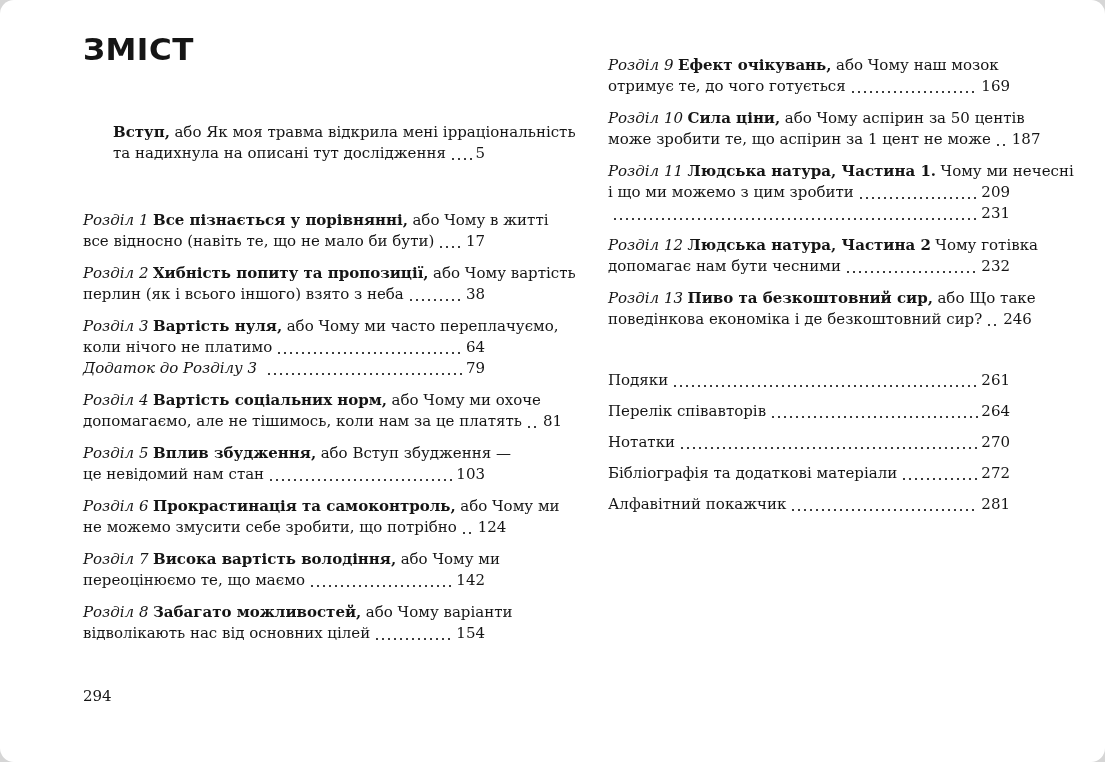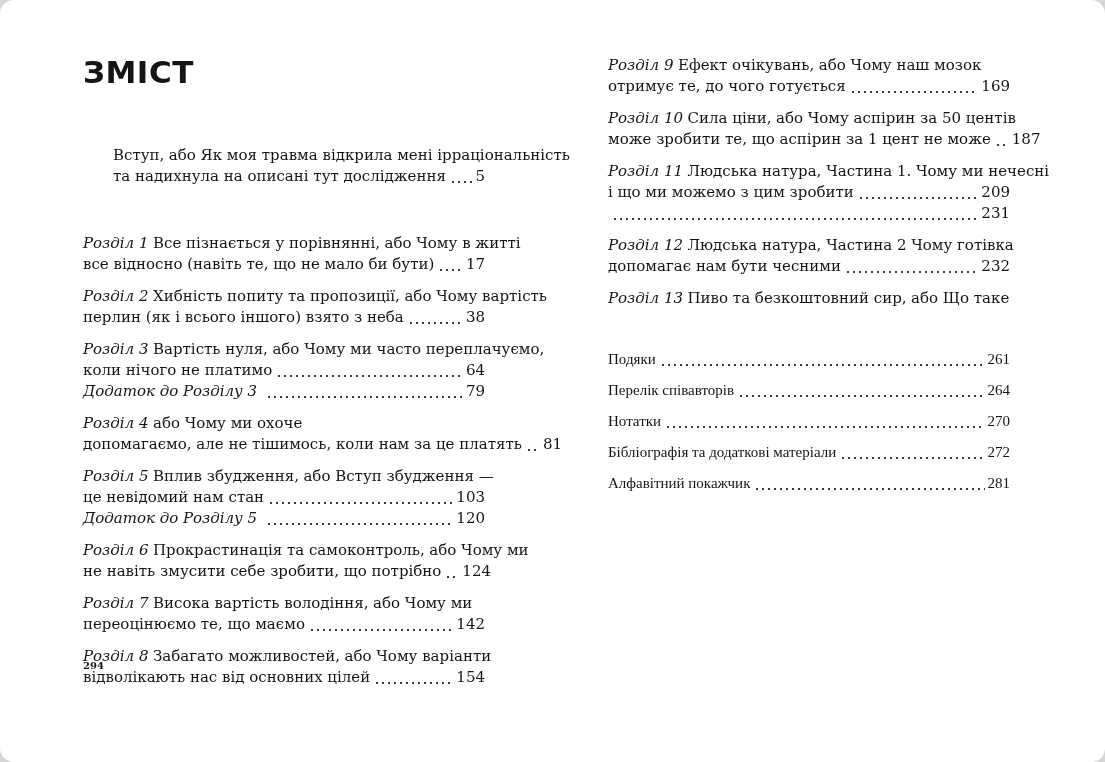--- a/index.html
+++ b/index.html
@@ -17,57 +17,57 @@
     background: #ffffff;
     border-radius: 14px;
     overflow: hidden;
   }
   .col {
     position: absolute;
     width: 402px;
     font-size: 15px;
     line-height: 21px;
   }
-  .col-left  { left: 83px;  top: 55px; }
+  .col-left  { left: 83px;  top: 32px; }
   .col-right { left: 608px; top: 55px; }
   .toc-title {
     font-family: "DejaVu Sans", "Liberation Sans", sans-serif;
     font-weight: bold;
     font-size: 31px;
     line-height: 34px;
     letter-spacing: 0.5px;
     margin: 0 0 56px 0;
   }
   .entry { margin-bottom: 11px; }
   .intro { margin-bottom: 46px; margin-left: 30px; }
   .tline {
     display: flex;
     align-items: baseline;
     white-space: nowrap;
   }
   .pfx { font-style: italic; margin-right: 0.3em; }
-  .ttl { font-weight: normal;  margin-right: 0.3em; }
+  .ttl { font-weight: bold;  margin-right: 0.3em; }
   .dots {
     flex: 1 1 auto;
     min-width: 12px;
     height: 2px;
     align-self: flex-end;
     margin: 0 3px 4px 6px;
     background-image: repeating-linear-gradient(to right,
       #3c3c3c 0, #3c3c3c 2px, transparent 2px, transparent 6px);
   }
   .pg { text-align: right; }
-  .backmatter { margin-top: 40px; font-family: Liberation Serif, serif; }
+  .backmatter { margin-top: 40px; }
   .back-line { margin-bottom: 10px; }
   .folio {
     position: absolute;
     left: 83px;
-    top: 660px;
-    font-size: 10px;
-    font-weight: bold;
+    top: 687px;
+    font-size: 15px;
+    font-weight: normal;
   }
 </style>
 </head>
 <body>
 
 <div class="page">
 
   <div class="col col-left">
     <h1 class="toc-title">ЗМІСТ</h1>
 
@@ -123,55 +123,51 @@
       <div class="tline">
         <span class="pfx">Додаток до Розділу 3</span>
         <span class="dots"></span>
         <span class="pg">79</span>
       </div>
     </div>
 
     <div class="entry">
       <div class="tline">
         <span class="pfx">Розділ 4</span>
+        <span class="ttl">Вартість соціальних норм,</span>
         <span>або Чому ми охоче</span>
       </div>
       <div class="tline">
         <span>допомагаємо, але не тішимось, коли нам за це платять</span>
         <span class="dots"></span>
         <span class="pg">81</span>
       </div>
     </div>
 
     <div class="entry">
       <div class="tline">
         <span class="pfx">Розділ 5</span>
         <span class="ttl">Вплив збудження,</span>
         <span>або Вступ збудження —</span>
       </div>
       <div class="tline">
         <span>це невідомий нам стан</span>
         <span class="dots"></span>
         <span class="pg">103</span>
       </div>
-      <div class="tline">
-        <span class="pfx">Додаток до Розділу 5</span>
-        <span class="dots"></span>
-        <span class="pg">120</span>
-      </div>
     </div>
 
     <div class="entry">
       <div class="tline">
         <span class="pfx">Розділ 6</span>
         <span class="ttl">Прокрастинація та самоконтроль,</span>
         <span>або Чому ми</span>
       </div>
       <div class="tline">
-        <span>не навіть змусити себе зробити, що потрібно</span>
+        <span>не можемо змусити себе зробити, що потрібно</span>
         <span class="dots"></span>
         <span class="pg">124</span>
       </div>
     </div>
 
     <div class="entry">
       <div class="tline">
         <span class="pfx">Розділ 7</span>
         <span class="ttl">Висока вартість володіння,</span>
         <span>або Чому ми</span>
@@ -254,20 +250,25 @@
         <span class="pg">232</span>
       </div>
     </div>
 
     <div class="entry">
       <div class="tline">
         <span class="pfx">Розділ 13</span>
         <span class="ttl">Пиво та безкоштовний сир,</span>
         <span>або Що таке</span>
       </div>
+      <div class="tline">
+        <span>поведінкова економіка і де безкоштовний сир?</span>
+        <span class="dots"></span>
+        <span class="pg">246</span>
+      </div>
     </div>
 
     <div class="backmatter">
       <div class="tline back-line">
         <span>Подяки</span>
         <span class="dots"></span>
         <span class="pg">261</span>
       </div>
       <div class="tline back-line">
         <span>Перелік співавторів</span>

